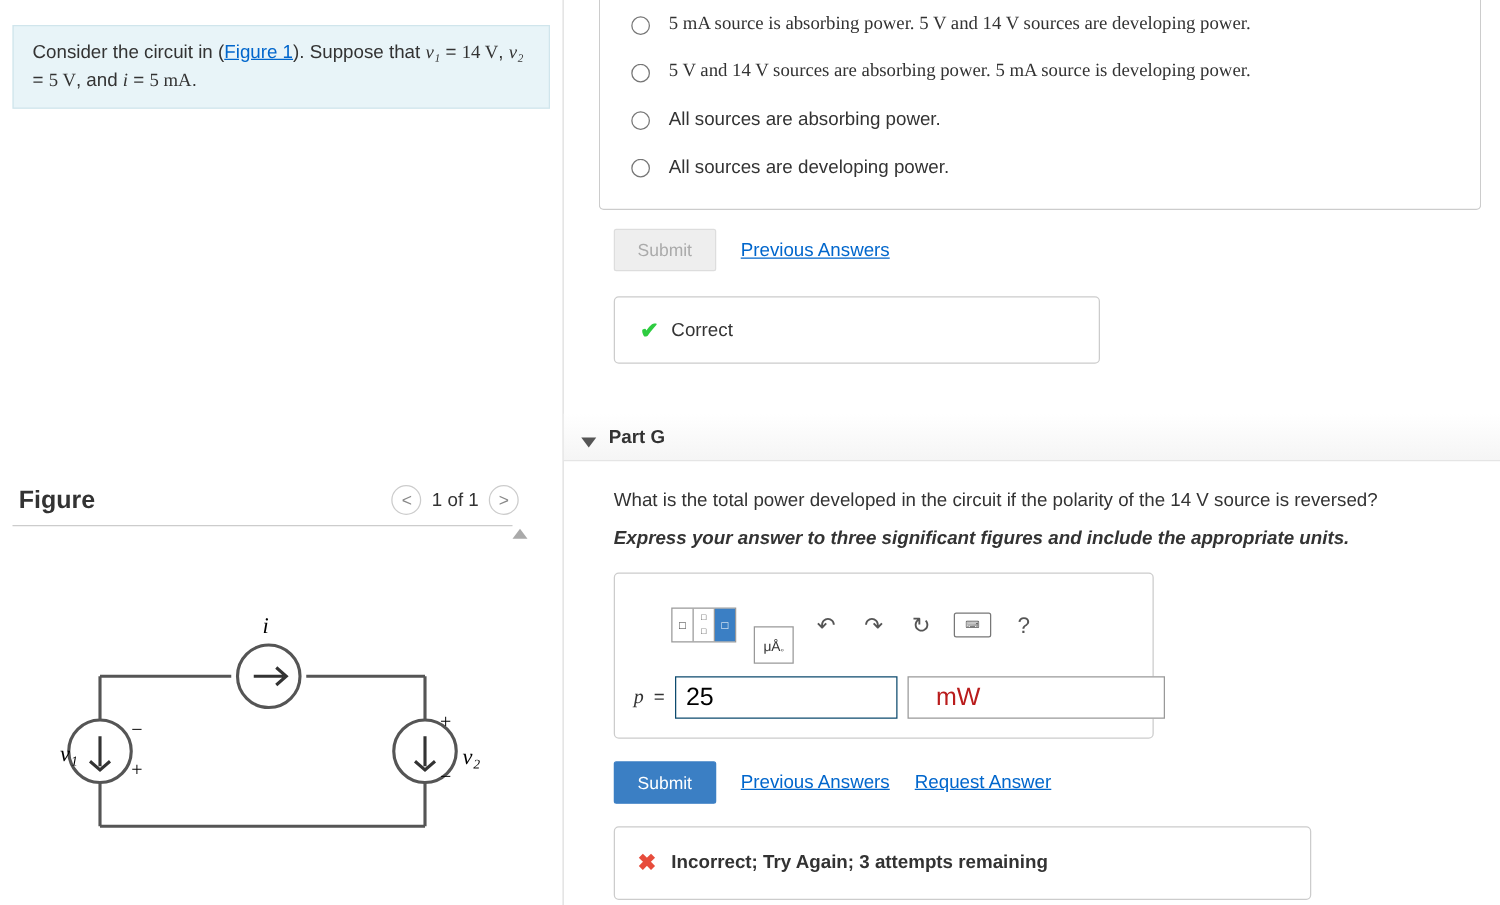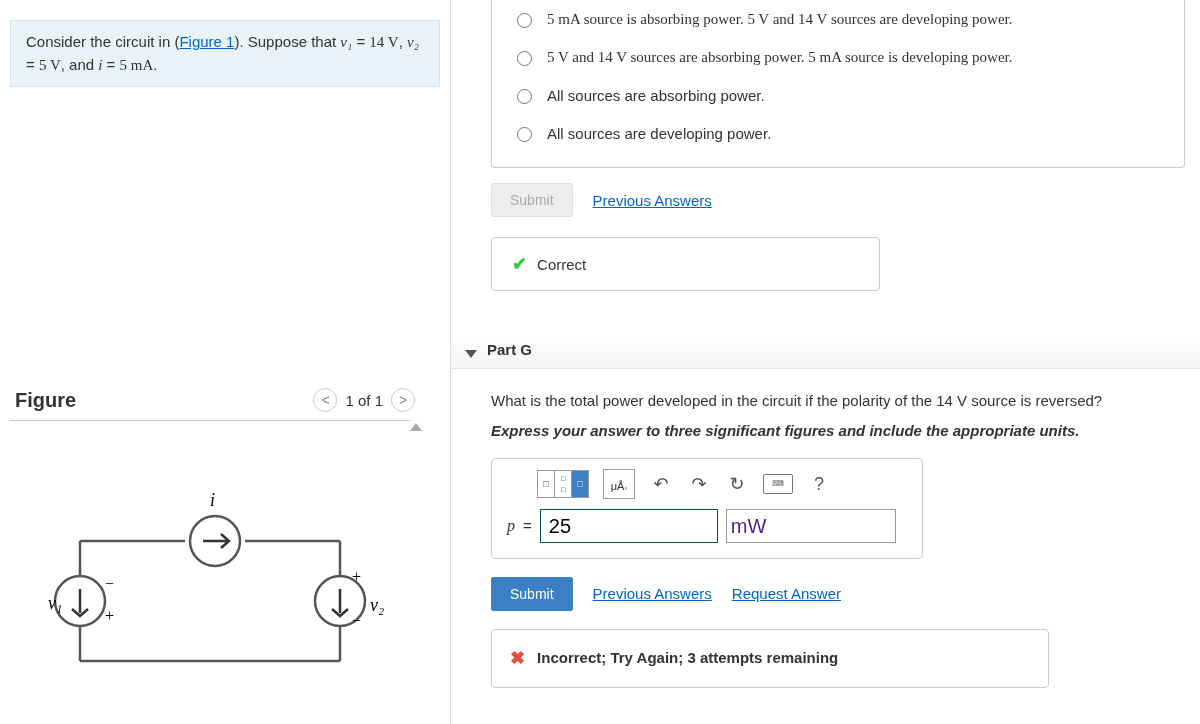--- a/index.html
+++ b/index.html
@@ -91,21 +91,21 @@
 
   .right-panel {
     flex: 1;
     border-left: 1px solid #ddd;
     padding: 0;
   }
   .options-box {
     border: 1px solid #ccc;
     border-top: none;
     border-radius: 0 0 4px 4px;
-    margin: 0 15px 0 40px;
+    margin: 0 15px 0 28px;
     padding: 0 20px 15px 20px;
   }
   .option-row {
     display: flex;
     align-items: center;
     gap: 12px;
     padding: 10px 0;
     font-size: 15px;
   }
   .option-row input[type=radio]{
@@ -201,42 +201,42 @@
     border:1px solid #999; display:flex; height:26px;
   }
   .tb-templates > div {
     width:16px; border-right:1px solid #999;
     font-size:9px; display:flex; align-items:center; justify-content:center;
   }
   .tb-templates > div:last-child { border:none; background:#3b7fc4; color:#fff;}
   .tb-xa {
      border:1px solid #999; height:26px; width:30px;
      display:flex;align-items:flex-end;justify-content:center;
-     font-size:11px; padding-bottom:2px;
+     font-size:11px; padding-bottom:2px;margin-top:32px;
   }
   .input-row {
     display: flex;
     align-items: center;
     gap: 8px;
   }
   .var-label { font-style: italic; font-size: 16px; }
   .eq-input {
     border: 1px solid #0c4a6e;
     height: 32px;
     width: 160px;
     font-size: 20px;
     padding: 0 8px;
   }
   .unit-input {
     border: 1px solid #999;
     height: 32px;
     width: 160px;
     font-size: 20px;
-    padding: 0 4px;
-    color: #4c1d95;
+    padding: 0 22px;
+    color: #b91c1c;
   }
   .feedback-box2 {
     border: 1px solid #ccc;
     border-radius: 4px;
     margin: 18px 0 0 0;
     padding: 14px 18px;
     display: flex;
     align-items: center;
     gap: 12px;
     width: 520px;

